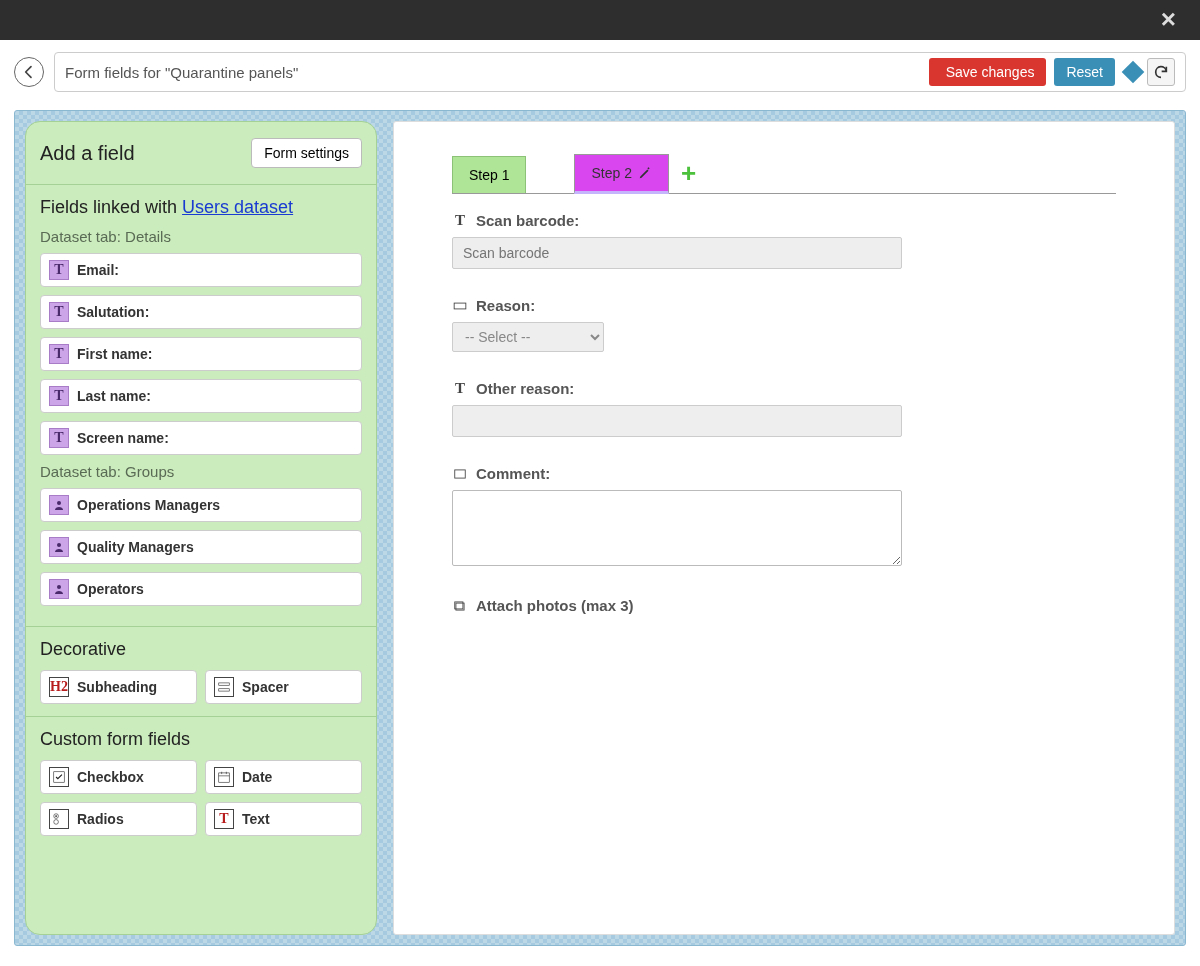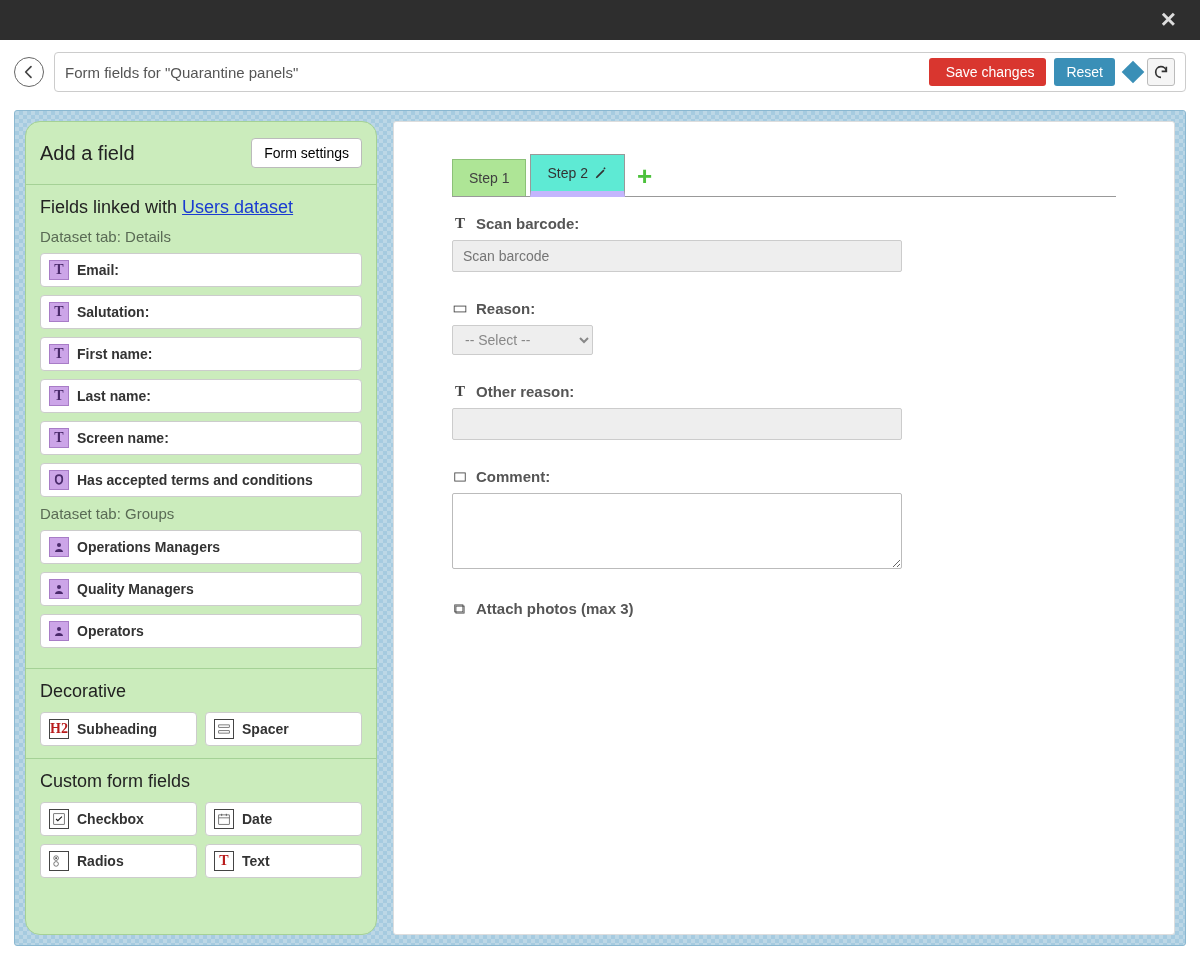--- a/index.html
+++ b/index.html
@@ -210,22 +210,22 @@
     padding: 10px 16px;
     border: 1px solid #999;
     border-bottom: none;
     margin-right: 4px;
     cursor: pointer;
     display: flex;
     align-items: center;
     gap: 6px;
     position: relative;
   }
-  .tab-inactive { background: #aee596; border-color: #8cc178; color: #404040; }
-  .tab-active { background: #5eead4; color: #333; margin-bottom: -1px; border-bottom: 6px solid #c4b5fd; }
+  .tab-inactive { background: #aee596; border-color: #8cc178; color: #000000; }
+  .tab-active { background: #d946ef; color: #333; margin-bottom: -1px; border-bottom: 3px solid #c4b5fd; margin-left: 44px; }
   .tab-add {
     color: #4cc13c;
     font-size: 26px;
     font-weight: bold;
     padding: 0 6px 4px 8px;
     cursor: pointer;
   }
   .form-field {
     margin-bottom: 28px;
   }
@@ -249,21 +249,21 @@
     width: 450px;
     max-width: 100%;
     background: #eee;
     border: 1px solid #ccc;
     border-radius: 2px;
     padding: 7px 10px;
     font-size: 14px;
     color: #888;
   }
   .ff-select {
-    width: 141px;
+    width: 152px;
     background: #eee;
     border: 1px solid #ccc;
     border-radius: 2px;
     padding: 5px 8px;
     font-size: 14px;
     color: #888;
   }
   .ff-textarea {
     width: 450px;
     height: 76px;
@@ -332,28 +332,20 @@
               <span class="label">First name:</span>
             </div>
           <div class="field-pill">
               <span class="icon-box icon-purple">T</span>
               <span class="label">Last name:</span>
             </div>
           <div class="field-pill">
               <span class="icon-box icon-purple">T</span>
               <span class="label">Screen name:</span>
             </div>
-          <div class="field-pill">
-            <span class="icon-box icon-purple">
-              <svg viewBox="0 0 24 24" width="14" height="14">
-                  <path d="M12 2a7 7 0 0 0-7 7v3c0 4 3 8 7 8s7-4 7-8V9a7 7 0 0 0-7-7zm0 3a4 4 0 0 1 4 4v3c0 3-2 5-4 5s-4-2-4-5V9a4 4 0 0 1 4-4z" fill="#4a2a6b"></path>
-                </svg>
-            </span>
-            <span class="label">Has accepted terms and conditions</span>
-          </div>
         </div>
 
         <div class="tab-label">Dataset tab: Groups</div>
         <div>
           <div class="field-pill">
               <span class="icon-box icon-purple">
                 <svg viewBox="0 0 24 24" width="12" height="12">
                   <circle cx="12" cy="8" r="4" fill="#4a2a6b"></circle>
                   <path d="M4 22c0-4 4-6 8-6s8 2 8 6" fill="#4a2a6b"></path>
                 </svg>

